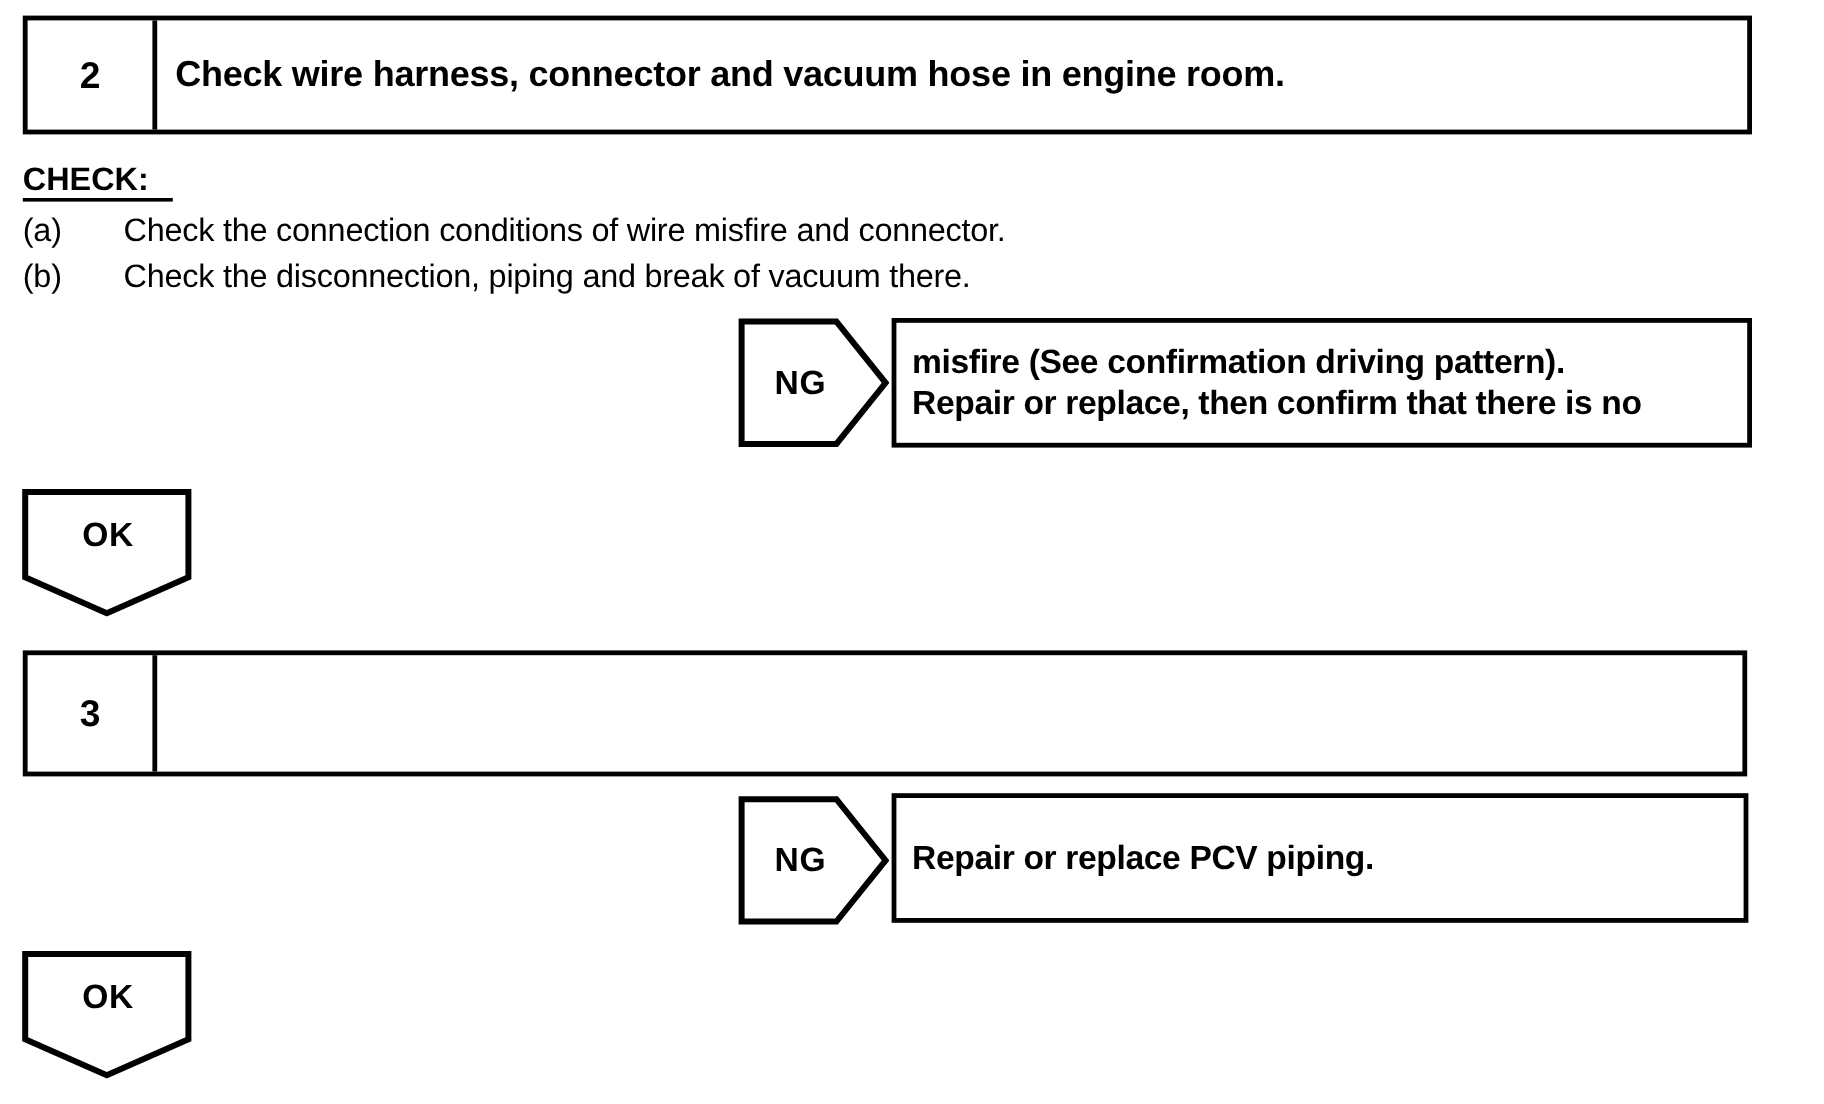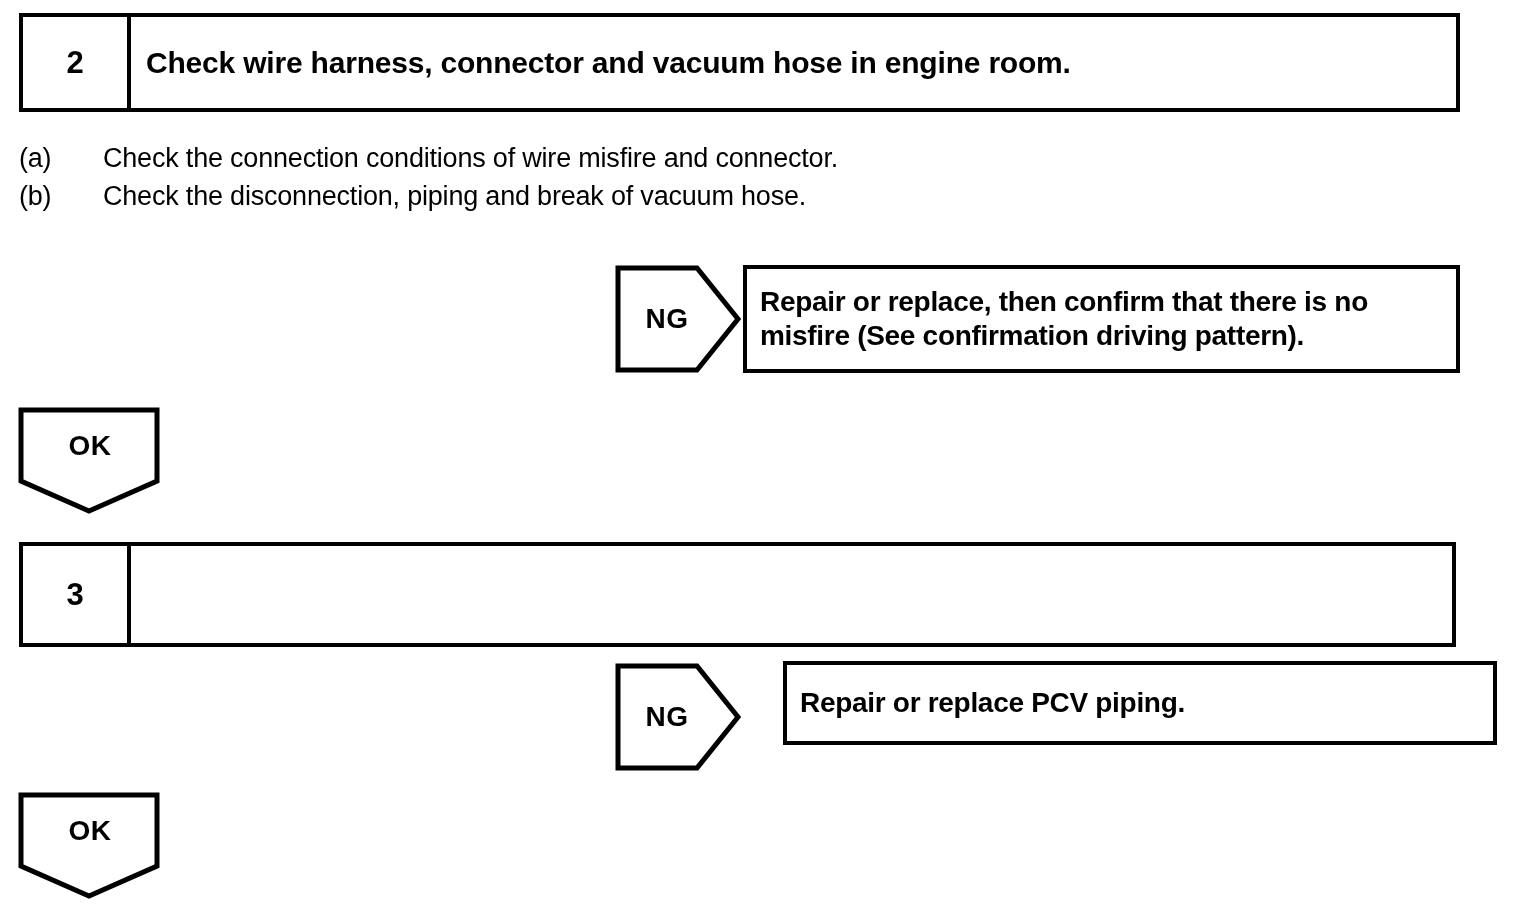--- a/index.html
+++ b/index.html
@@ -151,41 +151,44 @@
   <div class="step-box" style="left:19px; top:13px; width:1441px; height:99px;">
     <div class="step-num">
       <span>2</span>
     </div>
     <div class="step-title">
       <span>Check wire harness, connector and vacuum hose in engine room.</span>
     </div>
   </div>
 
   <div class="check-block" style="left:19px; top:134px; width:1100px;">
+    <div>
+      <span class="check-label">CHECK:</span>
+    </div>
     <div class="check-item" style="margin-top:5px;">
       <span class="marker">(a)</span>
       <span class="text">Check the connection conditions of wire misfire and connector.</span>
     </div>
     <div class="check-item">
       <span class="marker">(b)</span>
-      <span class="text">Check the disconnection, piping and break of vacuum hose.</span>
+      <span class="text">Check the disconnection, piping and break of vacuum there.</span>
     </div>
   </div>
 
   <div class="ng-shape" style="left:615px; top:265px;">
     <svg width="126" height="108" viewBox="0 0 126 108">
       <polygon points="3,3 82,3 123,54 82,105 3,105" fill="#ffffff" stroke="#000000" stroke-width="5" stroke-linejoin="miter"></polygon>
     </svg>
     <div class="ng-label">NG</div>
   </div>
 
   <div class="result-box" style="left:743px; top:265px; width:717px; height:108px;">
     <div class="result-text">
+      <div>misfire (See confirmation driving pattern).</div>
       <div>Repair or replace, then confirm that there is no</div>
-      <div>misfire (See confirmation driving pattern).</div>
     </div>
   </div>
 
   <div class="ok-shape" style="left:18px; top:407px;">
     <svg width="142" height="107" viewBox="0 0 142 107">
       <polygon points="3,3 139,3 139,74 71,104 3,74" fill="#ffffff" stroke="#000000" stroke-width="5" stroke-linejoin="miter"></polygon>
     </svg>
     <div class="ok-label">OK</div>
   </div>
 
@@ -195,21 +198,21 @@
     </div>
   </div>
 
   <div class="ng-shape" style="left:615px; top:663px;">
     <svg width="126" height="108" viewBox="0 0 126 108">
       <polygon points="3,3 82,3 123,54 82,105 3,105" fill="#ffffff" stroke="#000000" stroke-width="5" stroke-linejoin="miter"></polygon>
     </svg>
     <div class="ng-label">NG</div>
   </div>
 
-  <div class="result-box" style="left:743px; top:661px; width:714px; height:84px;margin-left:40px;">
+  <div class="result-box" style="left:743px; top:661px; width:714px; height:108px;">
     <div class="result-text">
       <div>Repair or replace PCV piping.</div>
     </div>
   </div>
 
   <div class="ok-shape" style="left:18px; top:792px;">
     <svg width="142" height="107" viewBox="0 0 142 107">
       <polygon points="3,3 139,3 139,74 71,104 3,74" fill="#ffffff" stroke="#000000" stroke-width="5" stroke-linejoin="miter"></polygon>
     </svg>
     <div class="ok-label">OK</div>

